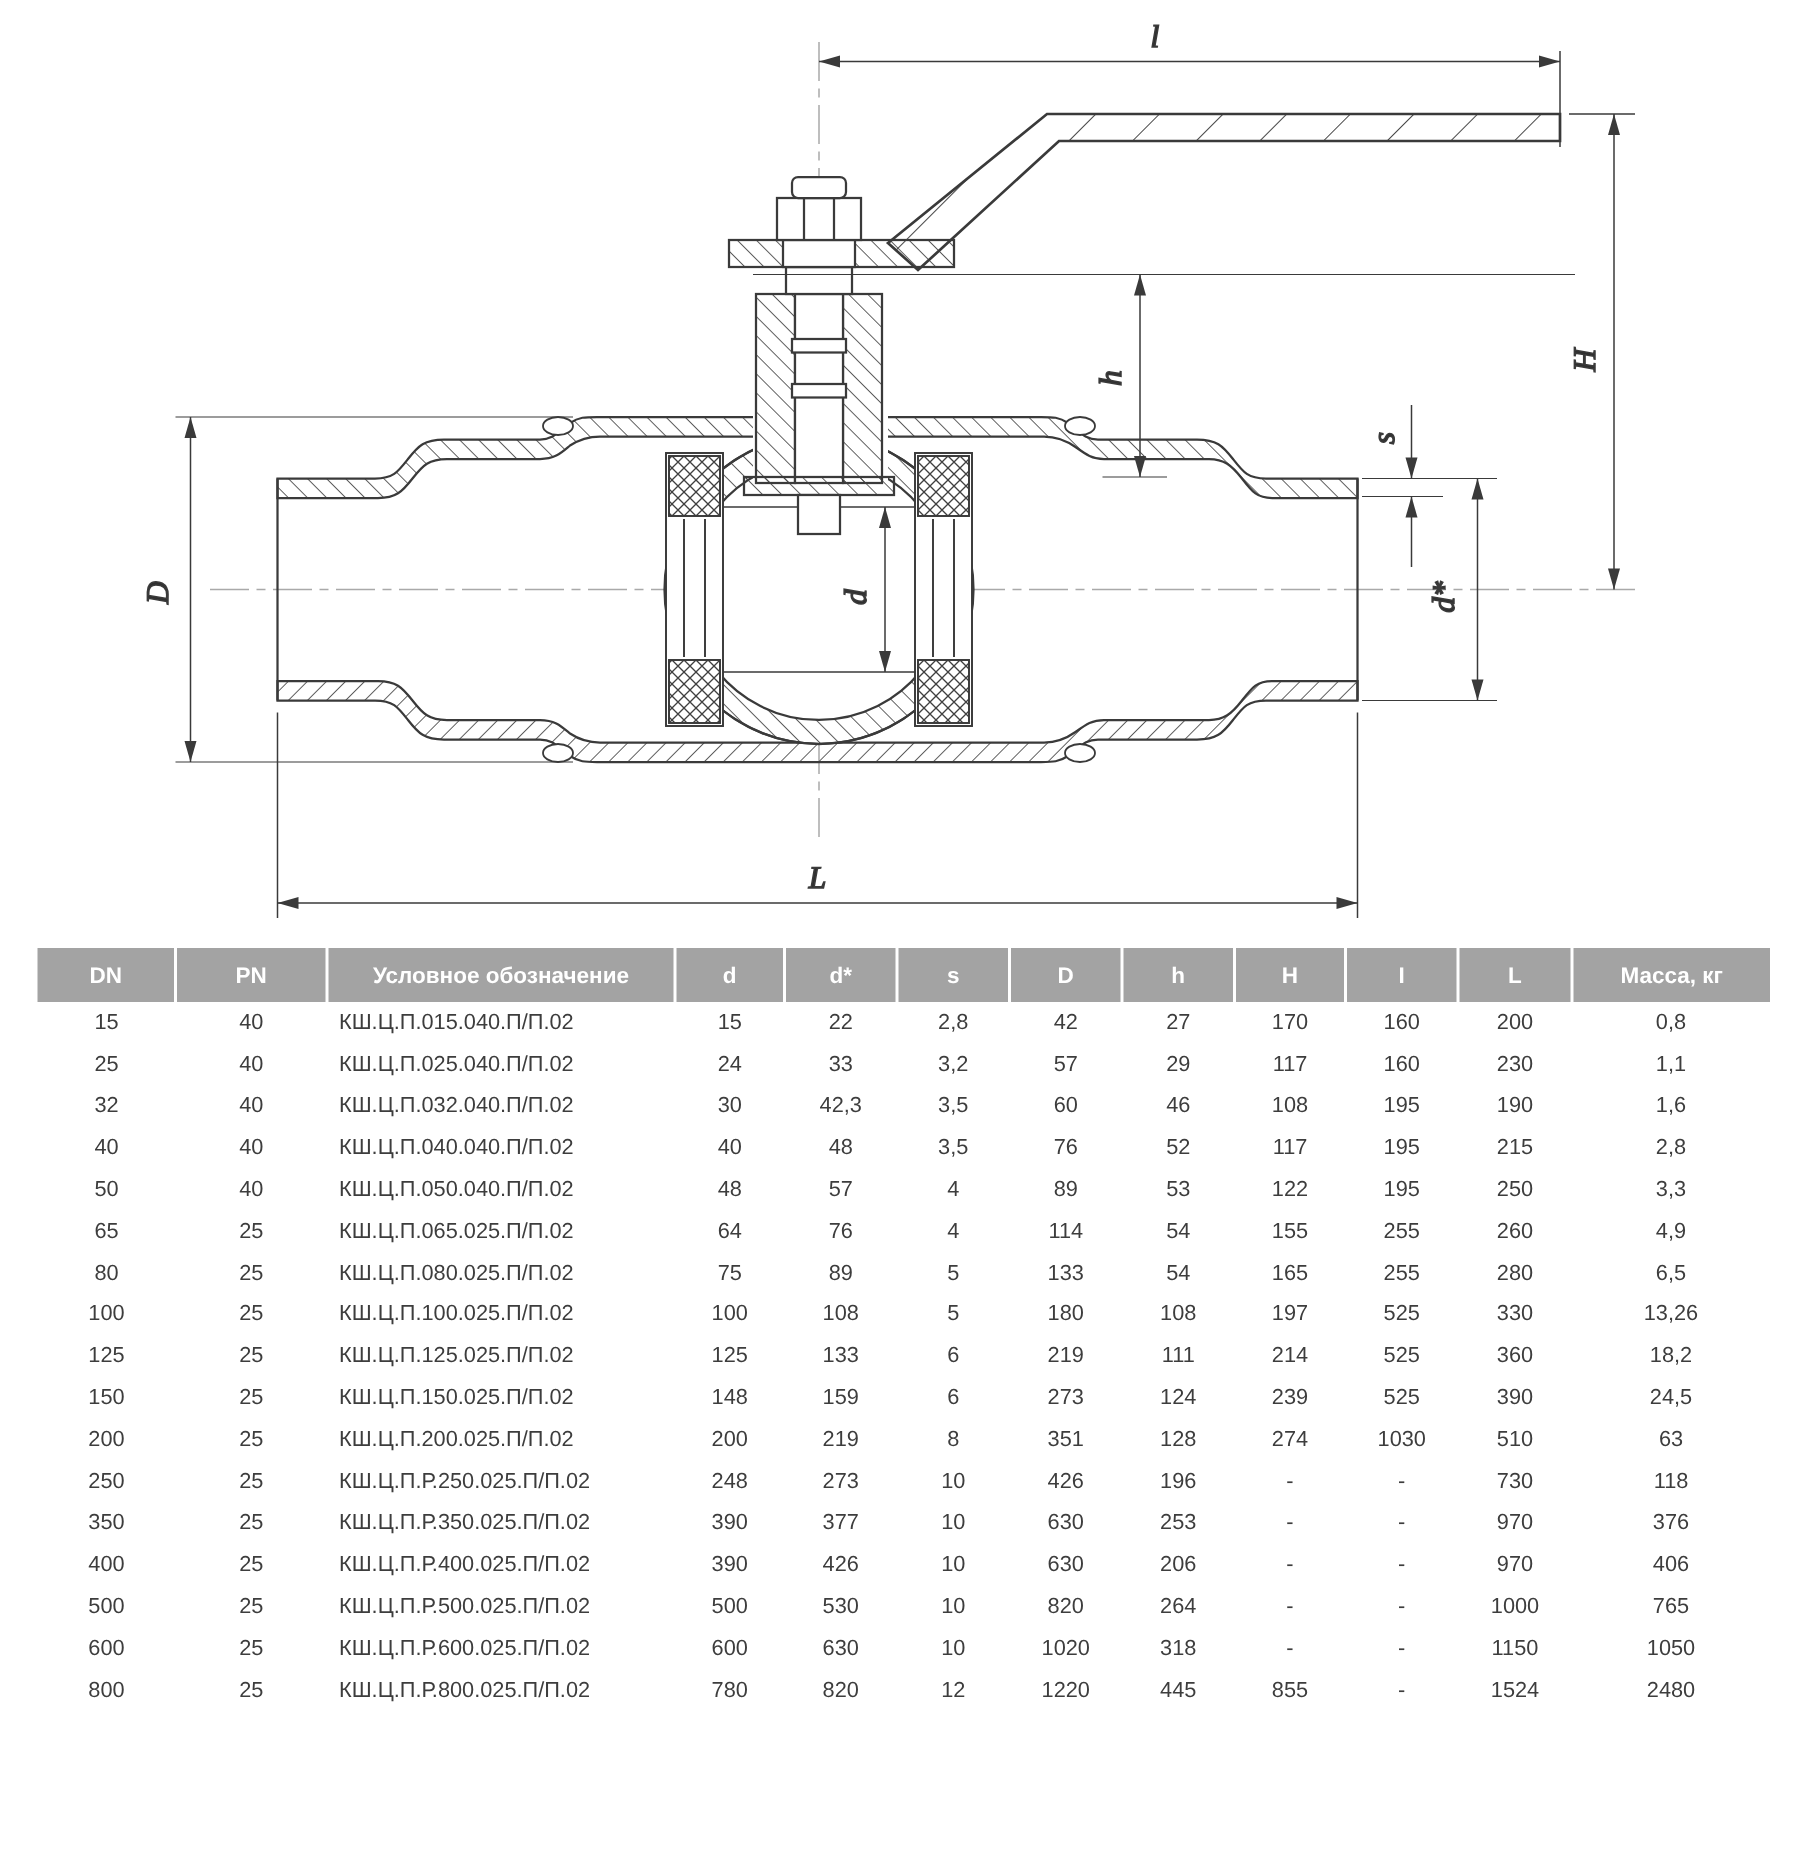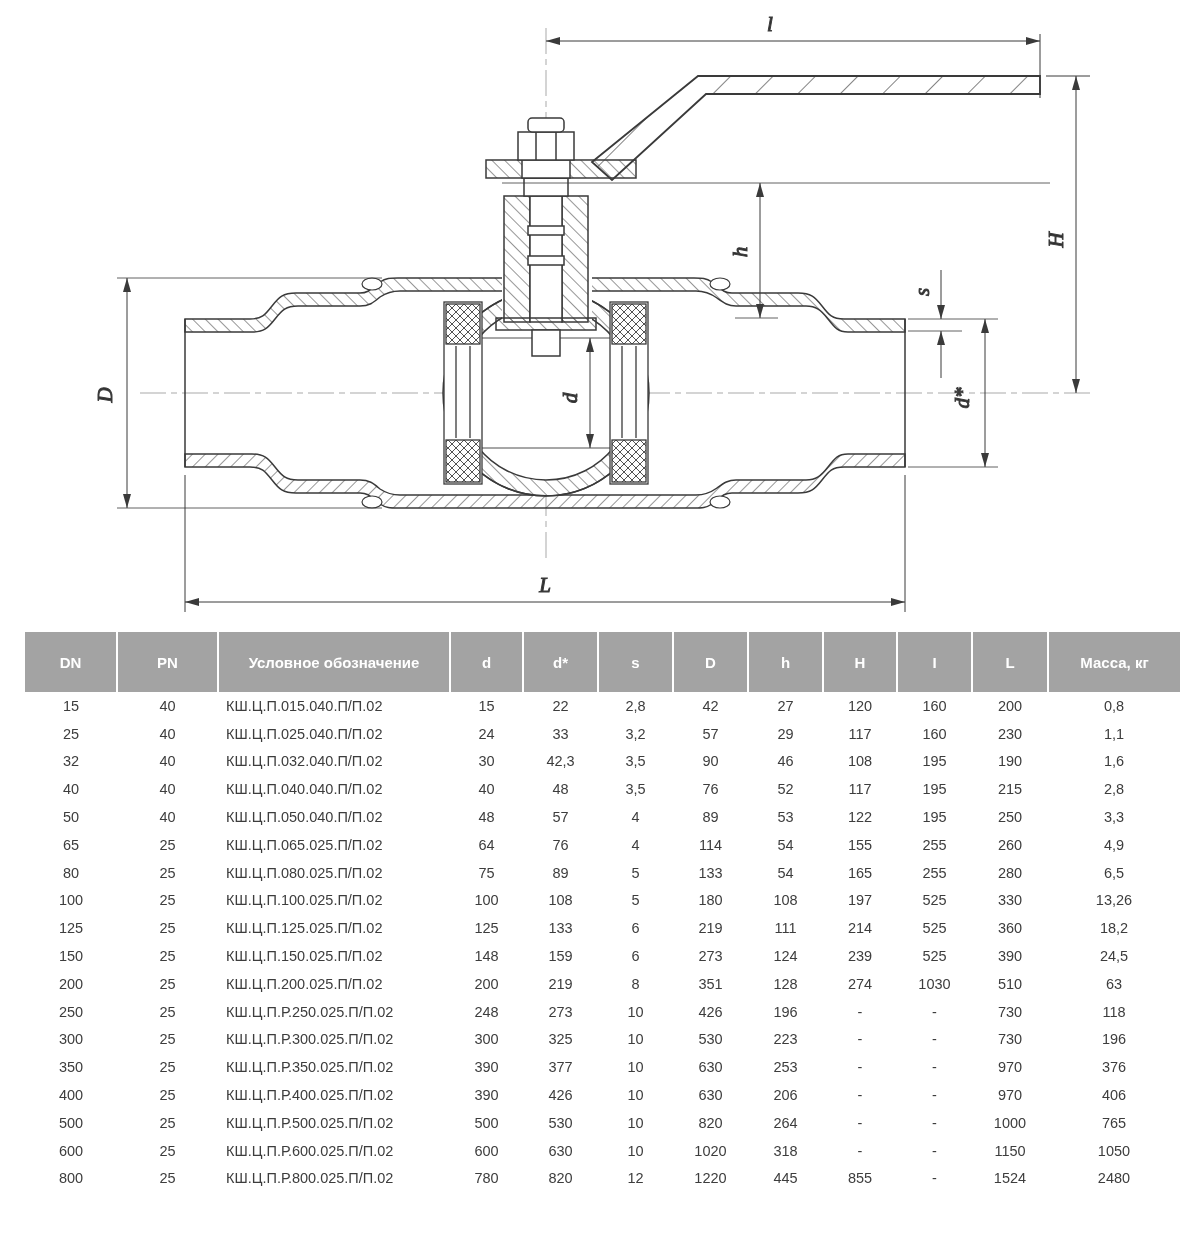--- a/index.html
+++ b/index.html
@@ -2,21 +2,21 @@
 <html><head>
 <meta charset="utf-8">
 <style>
   html,body{margin:0;padding:0;background:#ffffff;font-family:"Liberation Sans",sans-serif;}
   .page{position:relative;width:1200px;height:1233px;background:#fff;overflow:hidden;}
   .drawing-wrap{position:absolute;left:0;top:0;width:1200px;height:632px;}
   svg text{user-select:none;}
   .dimlabel{font-family:"Liberation Serif",serif;font-style:italic;font-size:21px;fill:#2f2f2f;}
   table.spec{position:absolute;left:25px;top:632px;width:1155px;border-collapse:collapse;table-layout:fixed;}
   table.spec thead th{background:#a3a3a3;color:#ffffff;font-size:15px;font-weight:bold;height:36px;
-    text-align:center;vertical-align:middle;border-left:2px solid #ffffff;padding:12px;}
+    text-align:center;vertical-align:middle;border-left:2px solid #ffffff;padding:0;}
   table.spec thead th:first-child{border-left:none;}
   table.spec tbody td{color:#3d3d3d;font-size:14.5px;height:27.8px;text-align:center;vertical-align:middle;
     padding:0;white-space:nowrap;overflow:hidden;}
   table.spec tbody td.left{text-align:left;padding-left:8px;}
 </style>
 </head>
 <body>
 
 <div class="page">
 
@@ -221,21 +221,21 @@
     <tbody>
         <tr>
           <td>15</td>
           <td>40</td>
           <td class="left">КШ.Ц.П.015.040.П/П.02</td>
           <td>15</td>
           <td>22</td>
           <td>2,8</td>
           <td>42</td>
           <td>27</td>
-          <td>120</td>
+          <td>170</td>
           <td>160</td>
           <td>200</td>
           <td>0,8</td>
         </tr>
         <tr>
           <td>25</td>
           <td>40</td>
           <td class="left">КШ.Ц.П.025.040.П/П.02</td>
           <td>24</td>
           <td>33</td>
@@ -247,21 +247,21 @@
           <td>230</td>
           <td>1,1</td>
         </tr>
         <tr>
           <td>32</td>
           <td>40</td>
           <td class="left">КШ.Ц.П.032.040.П/П.02</td>
           <td>30</td>
           <td>42,3</td>
           <td>3,5</td>
-          <td>90</td>
+          <td>60</td>
           <td>46</td>
           <td>108</td>
           <td>195</td>
           <td>190</td>
           <td>1,6</td>
         </tr>
         <tr>
           <td>40</td>
           <td>40</td>
           <td class="left">КШ.Ц.П.040.040.П/П.02</td>
@@ -381,34 +381,20 @@
           <td>273</td>
           <td>10</td>
           <td>426</td>
           <td>196</td>
           <td>-</td>
           <td>-</td>
           <td>730</td>
           <td>118</td>
         </tr>
         <tr>
-          <td>300</td>
-          <td>25</td>
-          <td class="left">КШ.Ц.П.Р.300.025.П/П.02</td>
-          <td>300</td>
-          <td>325</td>
-          <td>10</td>
-          <td>530</td>
-          <td>223</td>
-          <td>-</td>
-          <td>-</td>
-          <td>730</td>
-          <td>196</td>
-        </tr>
-        <tr>
           <td>350</td>
           <td>25</td>
           <td class="left">КШ.Ц.П.Р.350.025.П/П.02</td>
           <td>390</td>
           <td>377</td>
           <td>10</td>
           <td>630</td>
           <td>253</td>
           <td>-</td>
           <td>-</td>

